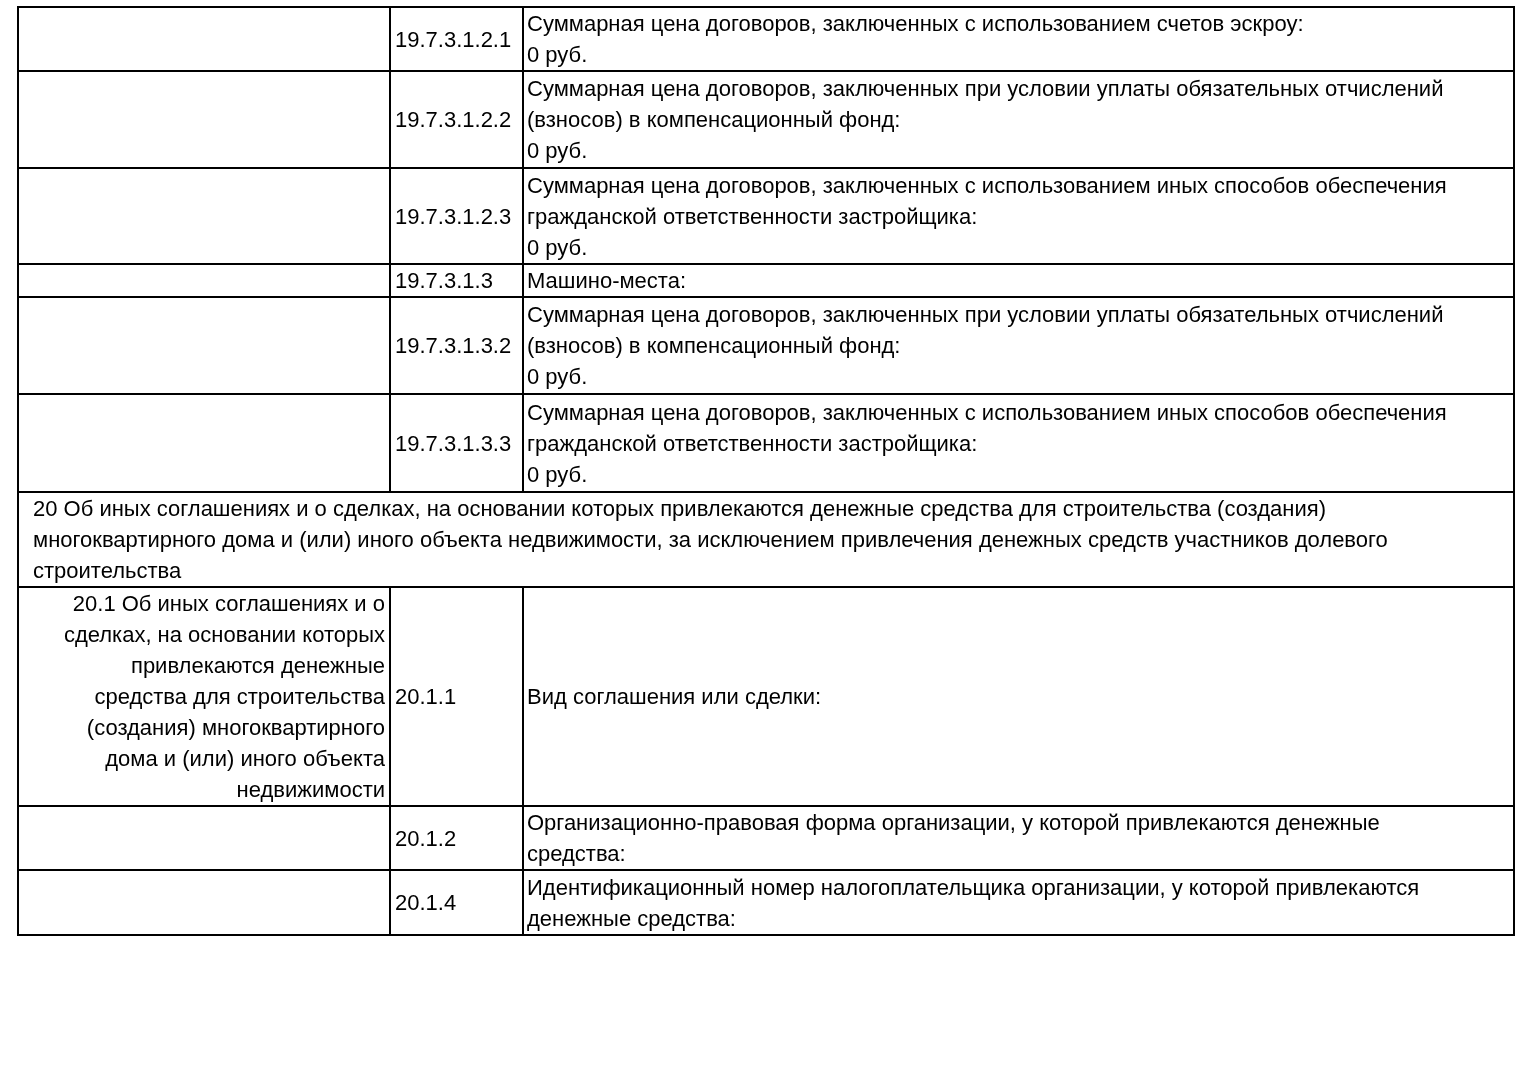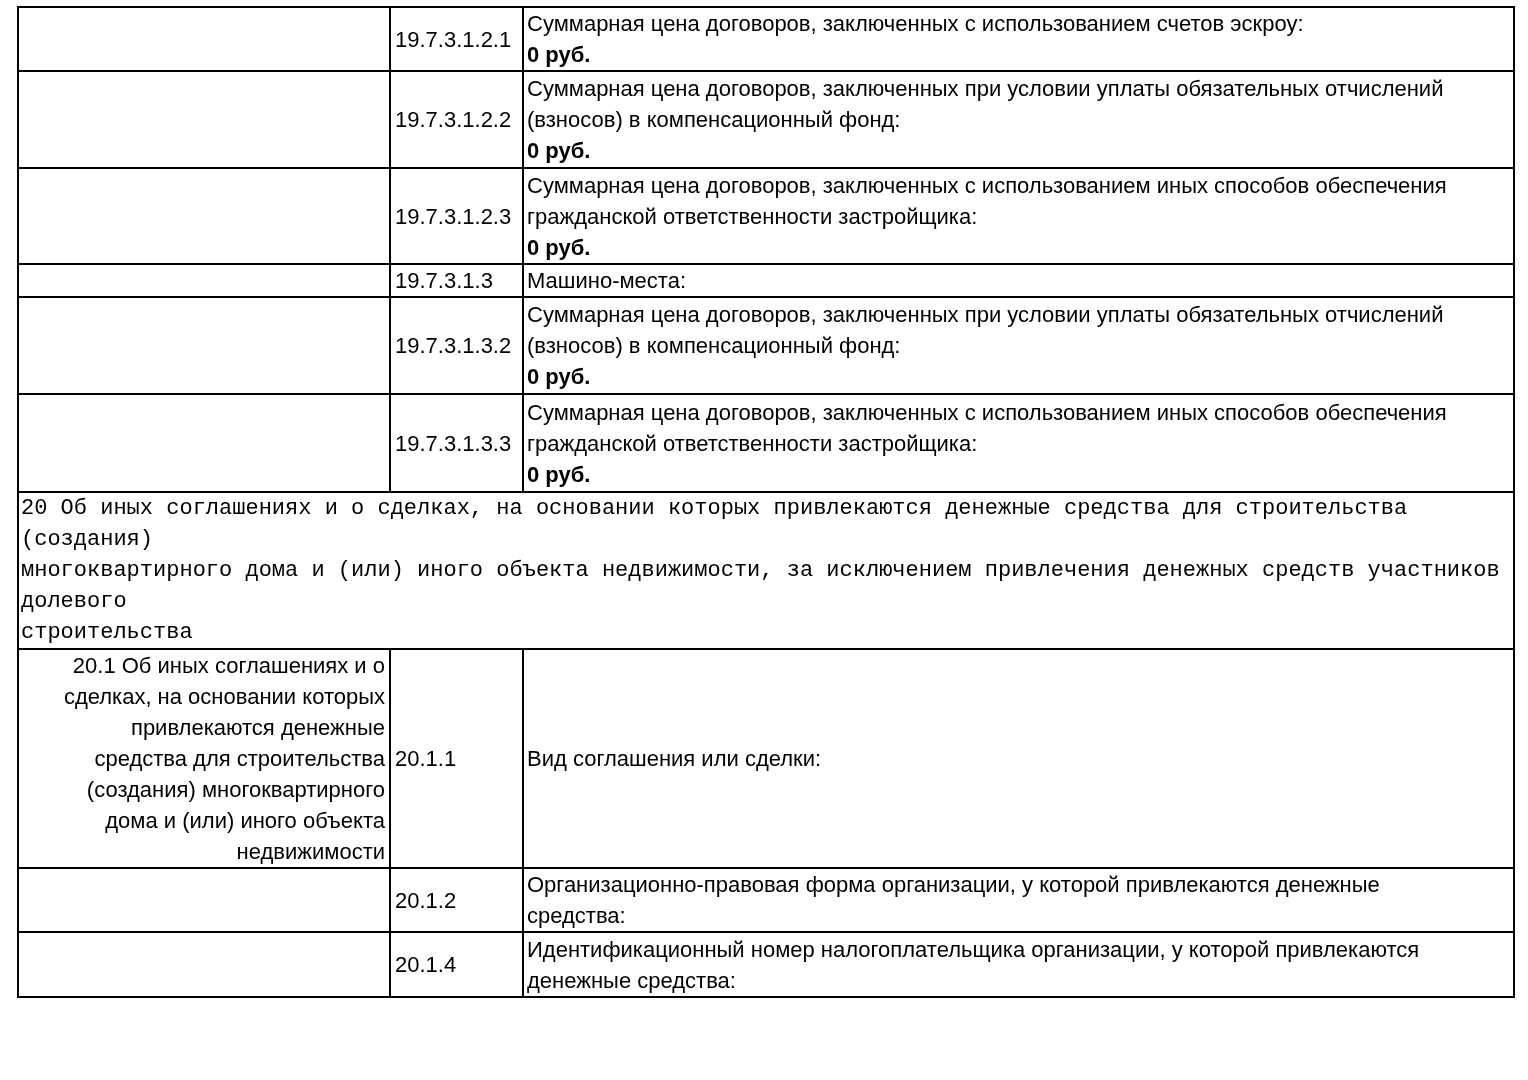--- a/index.html
+++ b/index.html
@@ -37,26 +37,25 @@
     white-space: nowrap;
     padding-left: 4px;
   }
   td.lab .label,
   td.lab .value,
   td.section,
   td.leftcell {
     white-space: pre-wrap;
   }
   td.lab .value {
-    font-weight: bold;
+    font-weight: normal;
   }
   td.section {
     vertical-align: middle;
-    padding-left: 2px;
-    font-family: Liberation Mono, monospace;
+    padding-left: 14px;
   }
   td.leftcell {
     vertical-align: middle;
     padding-left: 4px;
     text-align: right;
   }
 </style>
 </head>
 <body>
 

